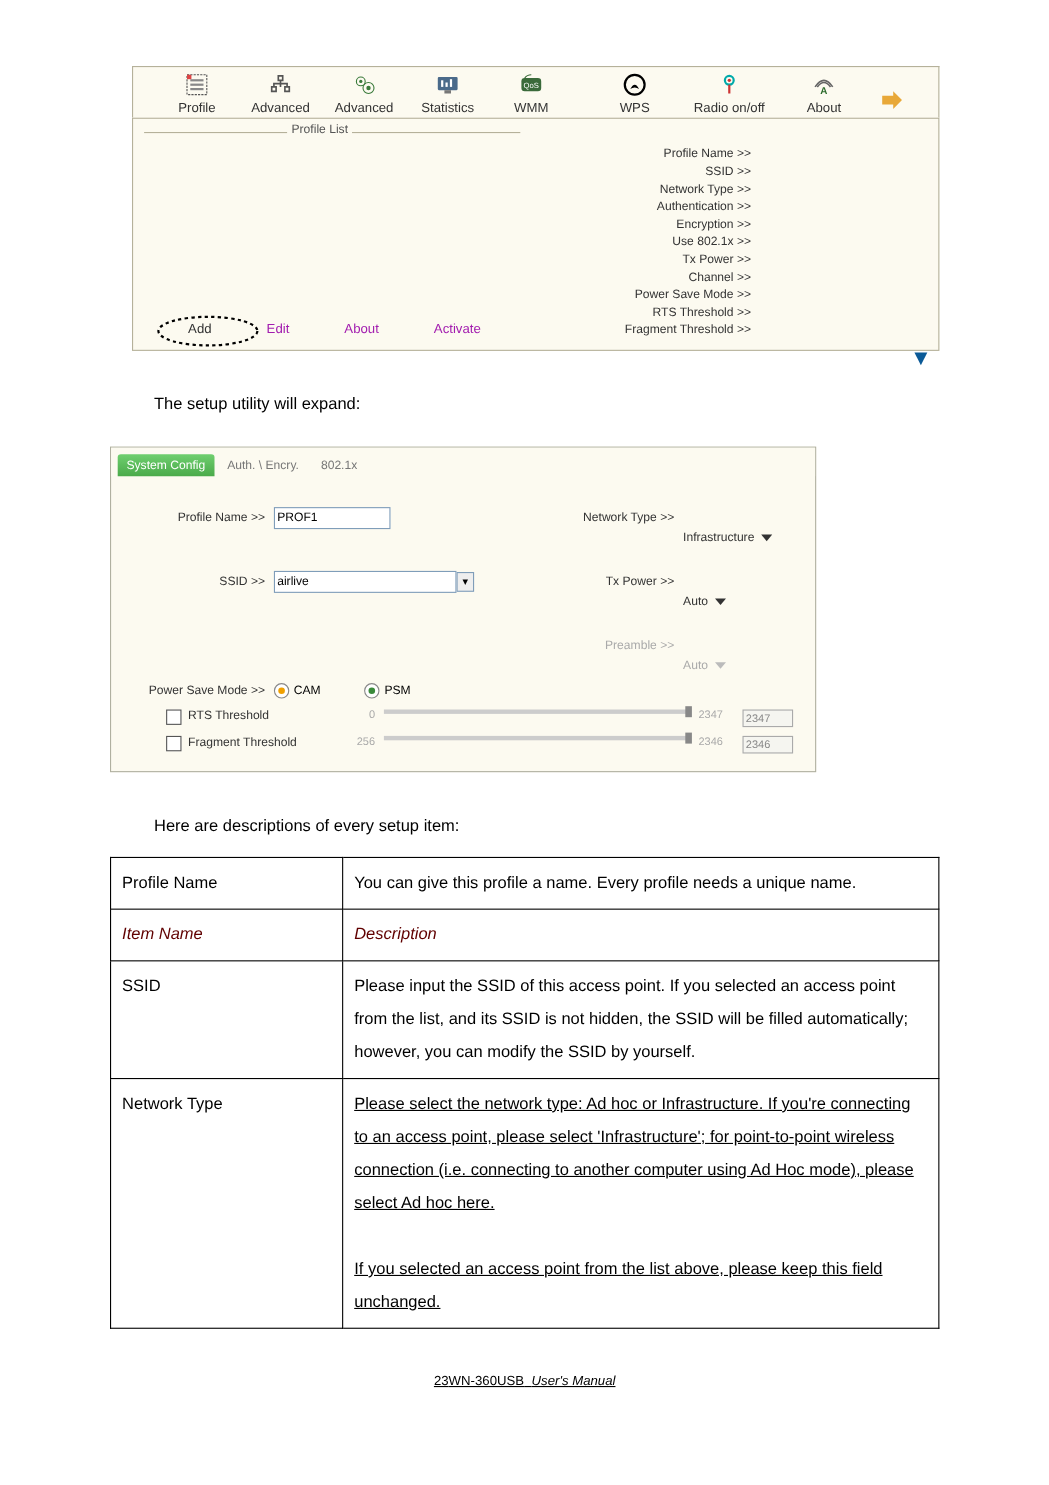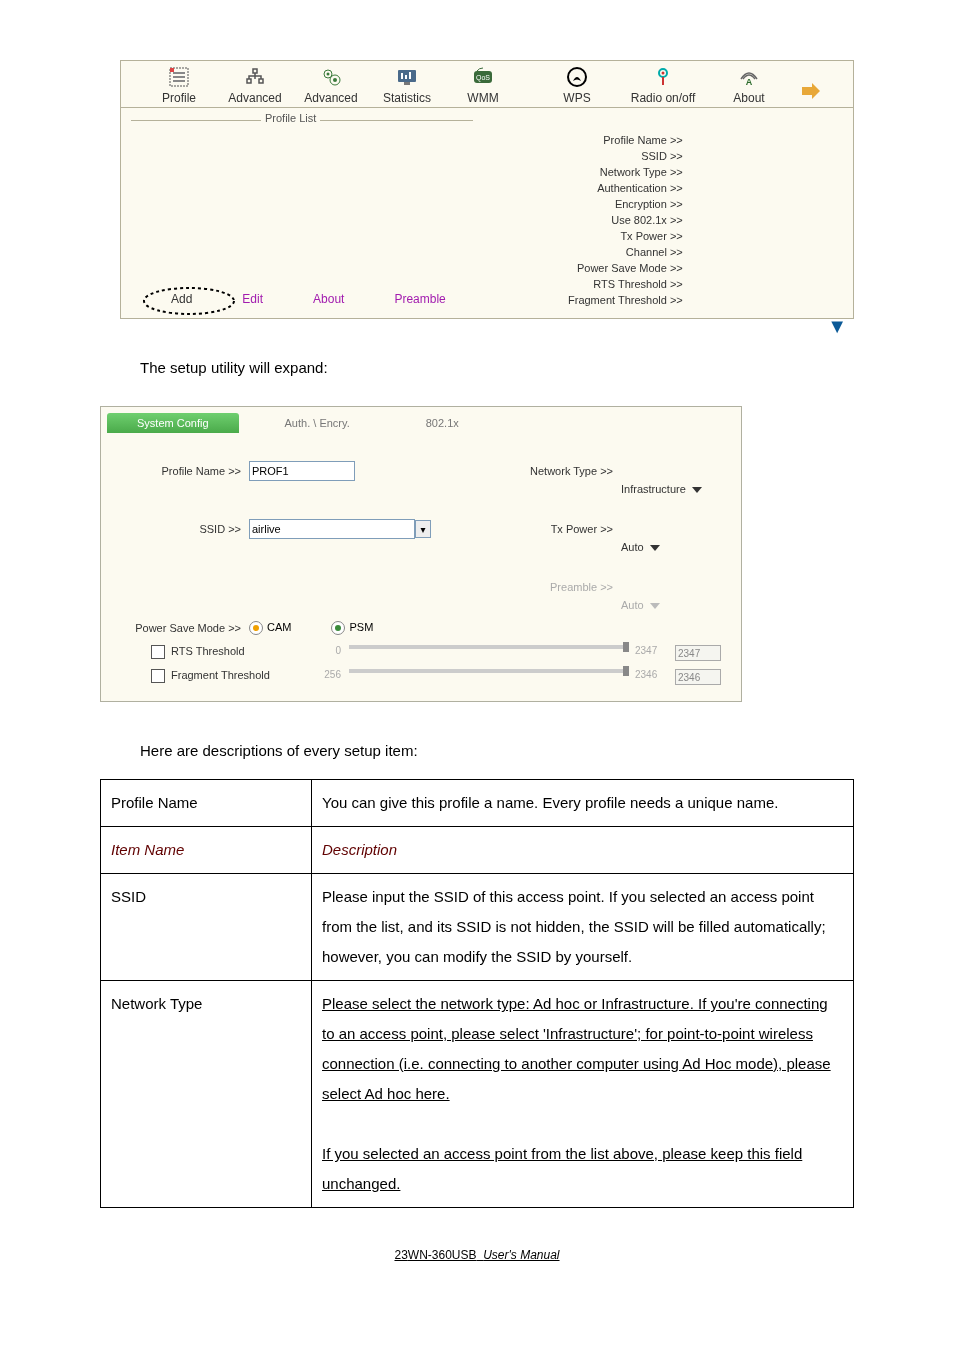--- a/index.html
+++ b/index.html
@@ -125,24 +125,24 @@
     width: 640px;
     padding: 0;
     font-size: 11px;
   }
   .sysconfig .tabs {
     display: flex;
     background: #fcfaf0;
     padding: 6px 6px 0 6px;
   }
   .sysconfig .tab {
-    padding: 4px 30px;
+    padding: 4px 8px;
     font-size: 11px;
     border-radius: 3px 3px 0 0;
-    margin-right: 16px;
+    margin-right: 4px;
   }
   .sysconfig .tab.active {
     background: linear-gradient(#6fcf6f, #4aaa4a);
     color: #fff;
   }
   .sysconfig .tab.inactive { color: #777; }
   .sysconfig .body {
     padding: 14px 20px 16px 20px;
   }
   .sc-row { display: flex; align-items: center; margin-bottom: 10px; }
@@ -291,21 +291,21 @@
 
 <div class="profile-panel">
   <div class="profile-list-col">
     <div class="fieldline"></div>
     <div class="fieldset-label">Profile List</div>
     <div style="position:absolute;bottom:0;left:0;right:0;">
       <div class="profile-buttons">
         <span class="btn">Add</span>
         <span class="btn disabled">Edit</span>
         <span class="btn disabled">About</span>
-        <span class="btn disabled">Preamble</span>
+        <span class="btn disabled">Activate</span>
       </div>
     </div>
 
     <svg class="ants" viewBox="0 0 130 40">
       <ellipse cx="50" cy="25" rx="45" ry="13" fill="none" stroke="#000" stroke-width="2" stroke-dasharray="3,3"></ellipse>
     </svg>
   </div>
 
   <div class="profile-info-col">
     <div class="row">

